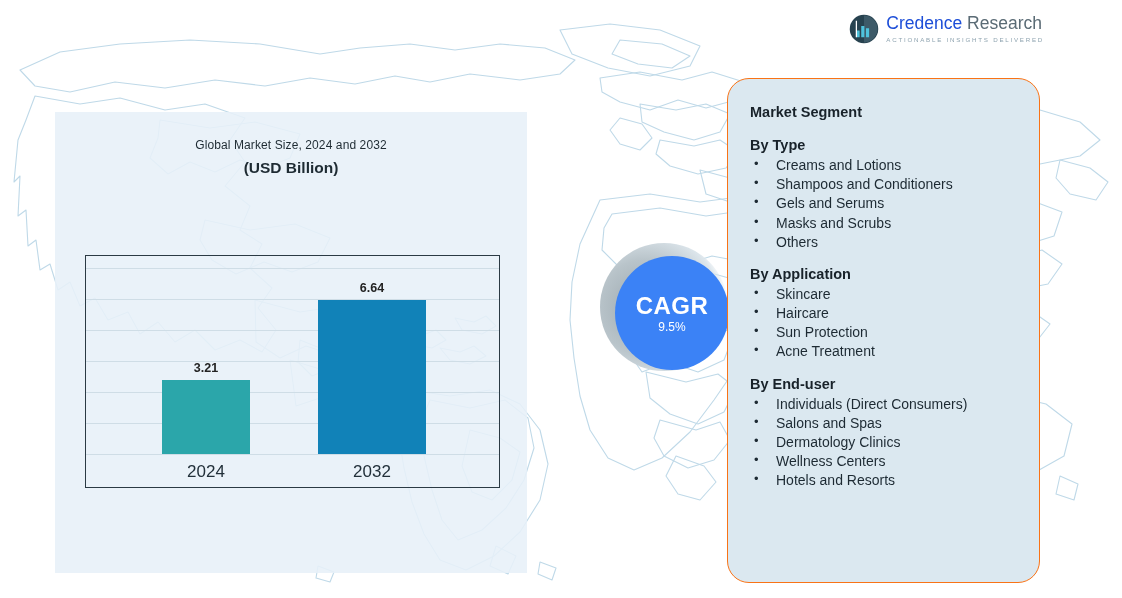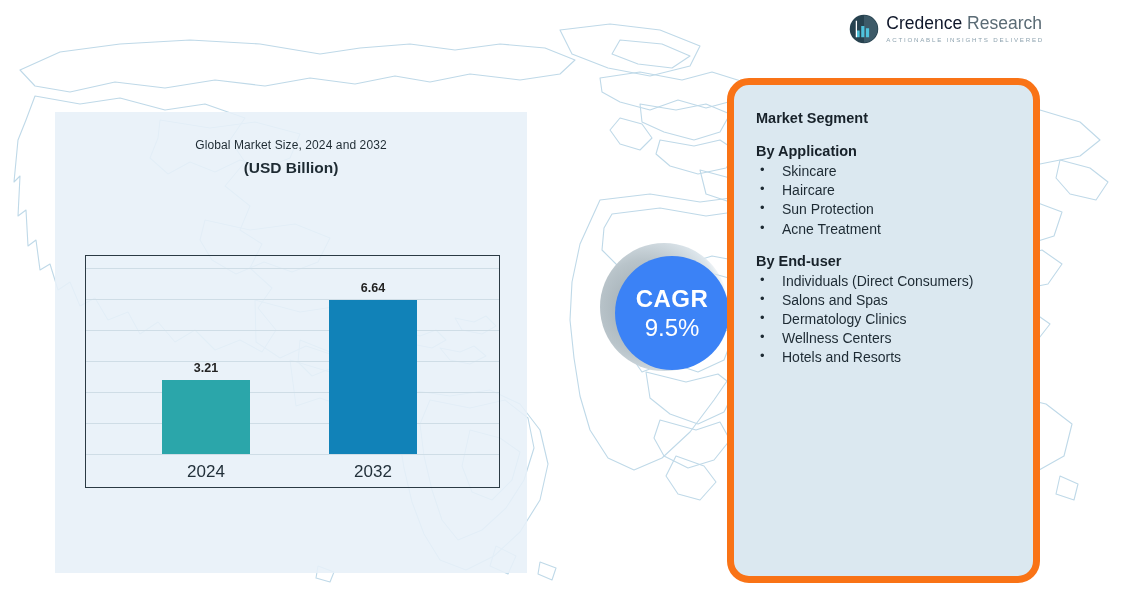--- a/index.html
+++ b/index.html
@@ -57,21 +57,21 @@
     align-items: center;
     gap: 7px;
   }
   #logo-mark { width: 30px; height: 30px; display: block; }
   #logo-text { display: flex; flex-direction: column; justify-content: center; }
   #logo-name {
     font-size: 17.5px;
     line-height: 1;
     white-space: pre;
   }
-  #logo-name .c1 { color: #0f172a; }
+  #logo-name .c1 { color: #1d4ed8; }
   #logo-name .c2 { color: #5a6b75; }
   #logo-tag {
     font-size: 6.2px;
     letter-spacing: 1.75px;
     color: #8fa4b0;
     margin-top: 3px;
     text-transform: uppercase;
   }
 
   
@@ -163,31 +163,31 @@
     height: 114px;
     border-radius: 50%;
     background: #3b82f6;
     color: #ffffff;
     display: flex;
     flex-direction: column;
     align-items: center;
     justify-content: center;
   }
   #cagr-title { font-size: 24px; font-weight: bold; letter-spacing: 0.4px; line-height: 1.05; }
-  #cagr-value { font-size: 24px; margin-top: 3px; line-height: 1.05; }
+  #cagr-value { font-size: 12px; margin-top: 3px; line-height: 1.05; }
 
   
   #segment-panel {
     position: absolute;
     left: 727px;
     top: 78px;
     width: 313px;
     height: 505px;
     background: #dbe8f0;
-    border: 7px solid #f97316;
+    border: 1px solid #f97316;
     border-radius: 22px;
     box-sizing: border-box;
     padding: 25px 22px 0 22px;
     color: #18222a;
   }
   #segment-title {
     font-size: 14.5px;
     font-weight: bold;
     margin-bottom: 17px;
   }
@@ -316,36 +316,46 @@
         <div style="top: 105px;"></div>
         <div style="top: 136px;"></div>
         <div style="top: 167px;"></div>
         <div style="top: 198px;"></div>
       </div>
     <div class="bar" id="bar0" style="width: 88px; left: 76px; height: 91px;">
       <div class="bar-value" style="bottom: 79px;">3.21</div>
       <div class="bar-rect" style="height: 74px; background: rgb(43, 166, 170);"></div>
       <div class="bar-label">2024</div>
     </div>
-    <div class="bar" id="bar1" style="width: 88px; left: 243px; height: 154px;">
+    <div class="bar" id="bar1" style="width: 88px; left: 232px; height: 154px; padding-left: 20px;">
       <div class="bar-value" style="bottom: 159px;">6.64</div>
       <div class="bar-rect" style="height: 154px; background: rgb(17, 130, 184);"></div>
       <div class="bar-label">2032</div>
     </div>
   </div>
 
   <div id="cagr-shadow"></div>
   <div id="cagr">
     <div id="cagr-title">CAGR</div>
     <div id="cagr-value">9.5%</div>
   </div>
 
   <div id="segment-panel">
     <div id="segment-title">Market Segment</div>
     <div id="segment-groups">
+        <div class="seg-group">
+          <div class="seg-heading">By Type</div>
+          <ul class="seg-list">
+            <li>Creams and Lotions</li>
+            <li>Shampoos and Conditioners</li>
+            <li>Gels and Serums</li>
+            <li>Masks and Scrubs</li>
+            <li>Others</li>
+          </ul>
+        </div>
         <div class="seg-group">
           <div class="seg-heading">By Application</div>
           <ul class="seg-list">
             <li>Skincare</li>
             <li>Haircare</li>
             <li>Sun Protection</li>
             <li>Acne Treatment</li>
           </ul>
         </div>
         <div class="seg-group">

